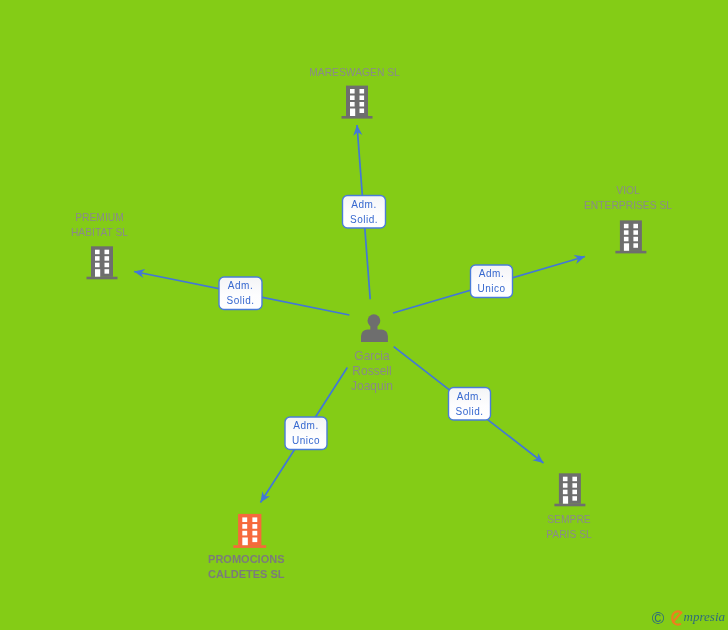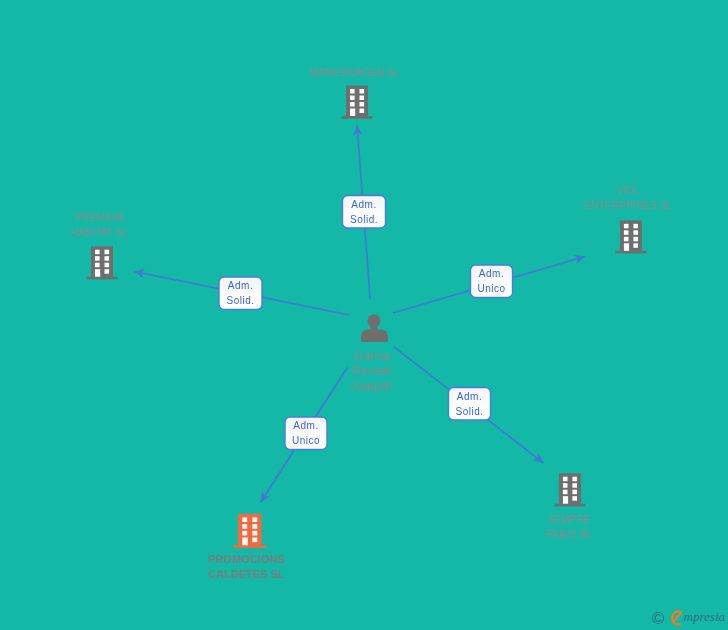--- a/index.html
+++ b/index.html
@@ -1,16 +1,16 @@
 <!DOCTYPE html>
 <html><head>
 <meta charset="utf-8">
 <style>
   html,body{margin:0;padding:0;background:#ffffff;}
-  #stage{position:relative;width:728px;height:630px;overflow:hidden;background:#14b8a6;
+  #stage{position:relative;width:728px;height:630px;overflow:hidden;background:#84cc16;
          font-family:"Liberation Sans", sans-serif;}
 </style>
 </head>
 <body>
 <div id="stage">
 <svg width="728" height="630" viewBox="0 0 728 630" xmlns="http://www.w3.org/2000/svg">
   <defs>
     <marker id="arr" markerUnits="userSpaceOnUse" markerWidth="26" markerHeight="20" refX="0" refY="0" orient="auto" viewBox="-13 -10 26 20">
       <path d="M0,0 L-10.5,-4.6 L-7.3,0 L-10.5,4.6 Z" fill="#4277d8"></path>
     </marker>

